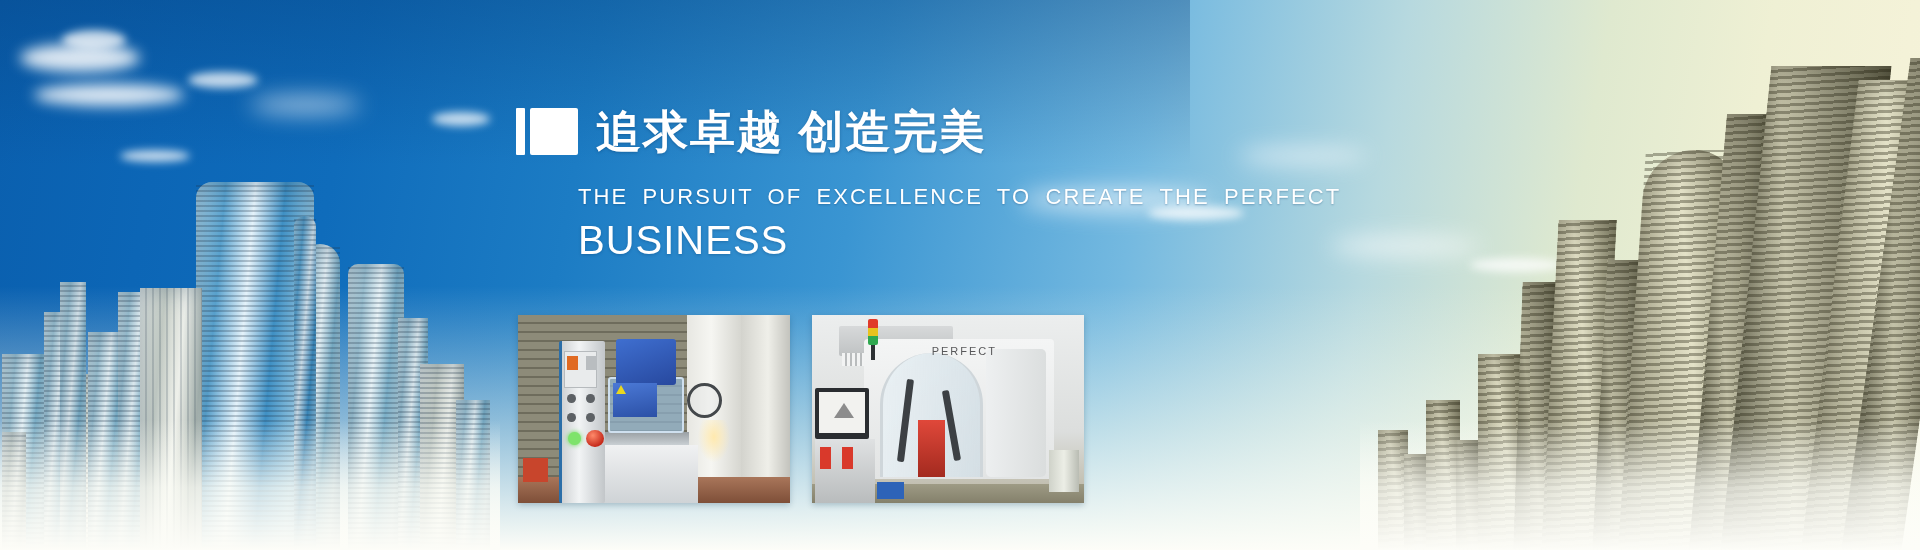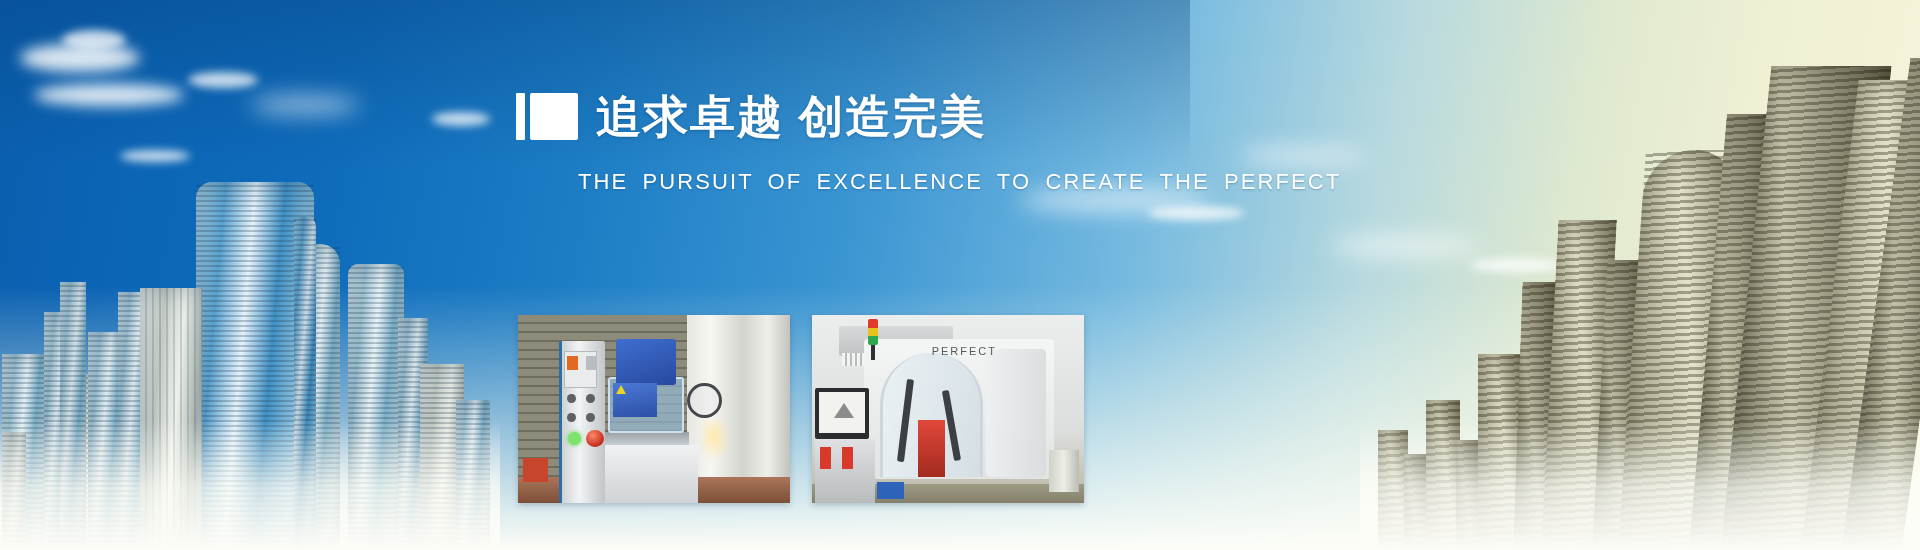--- a/index.html
+++ b/index.html
@@ -106,21 +106,21 @@
   }
   
   .city-fade{
     position:absolute; left:0; right:0; bottom:0; height:130px;
     background:linear-gradient(180deg,rgba(252,253,246,0) 0%,rgba(252,253,246,.75) 52%,rgba(253,253,248,1) 100%);
   }
 
   
   .copy{
     position:absolute;
-    left:516px; top:93px;
+    left:516px; top:108px;
     width:740px;
   }
   .headline-row{ display:flex; align-items:center; gap:18px; }
 
   .logo-mark{ display:flex; align-items:flex-end; gap:5px; height:47px; }
   .logo-mark .bar{ width:9px;  height:47px; background:#fff; border-radius:1px; }
   .logo-mark .blk{ width:48px; height:47px; background:#fff; border-radius:2px; }
 
   .headline{
     font-size:45px;
@@ -417,20 +417,21 @@
     <div class="headline-row">
       <span class="logo-mark">
         <span class="bar"></span>
         <span class="blk"></span>
       </span>
       <span class="headline">追求卓越  创造完美</span>
     </div>
 
     <div class="subhead">THE  PURSUIT  OF  EXCELLENCE  TO  CREATE  THE  PERFECT</div>
 
+    <div class="business">BUSINESS</div>
   </div>
 
   <div class="photos">
 
     <div class="photo">
       <div class="p1-wall"></div>
         <div class="p1-wall2"></div>
         <div class="p1-wall3"></div>
       <div class="p1-floor"></div>
       <div class="p1-lamp"></div>

